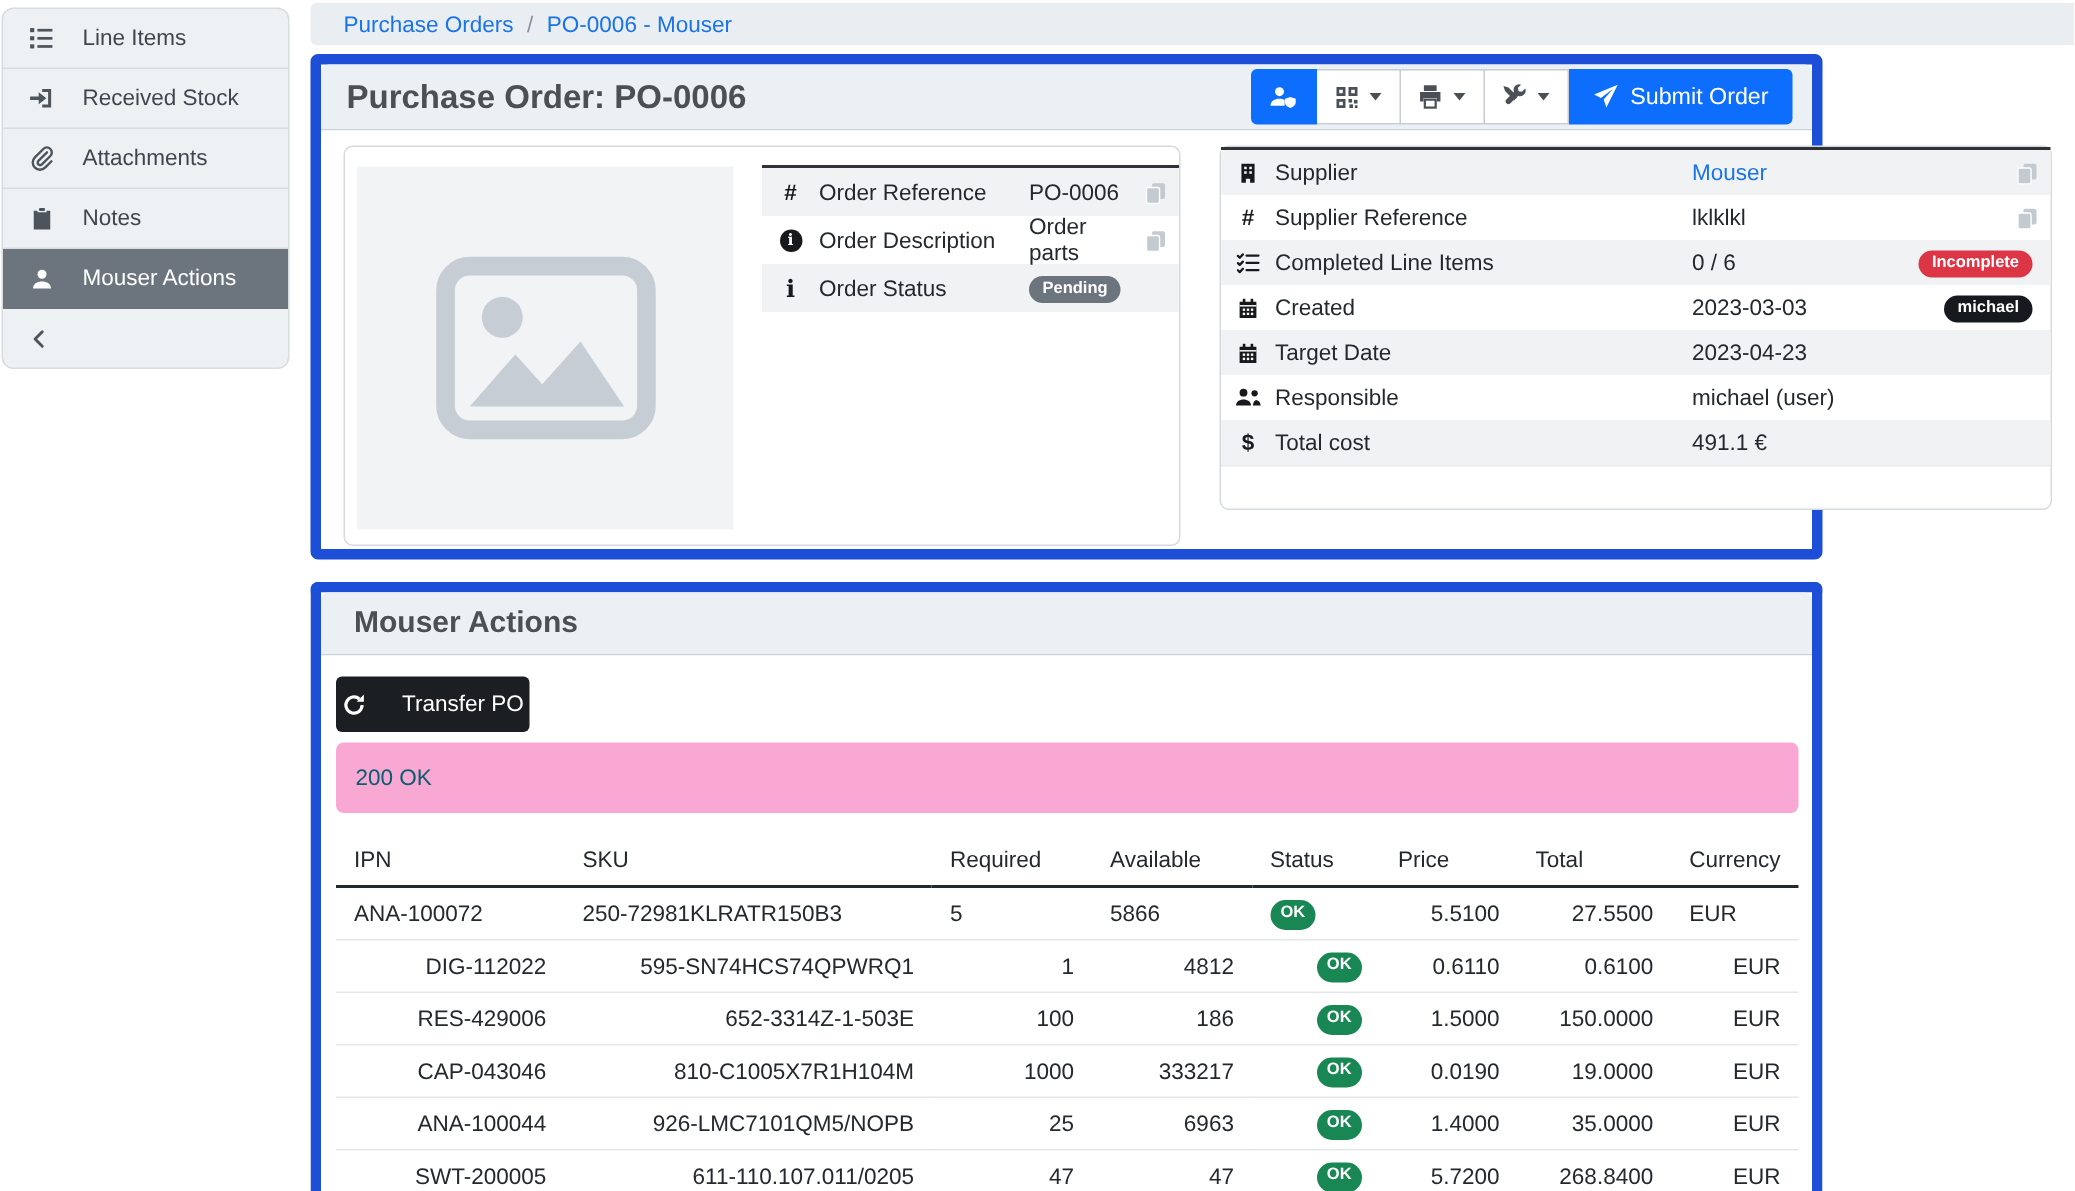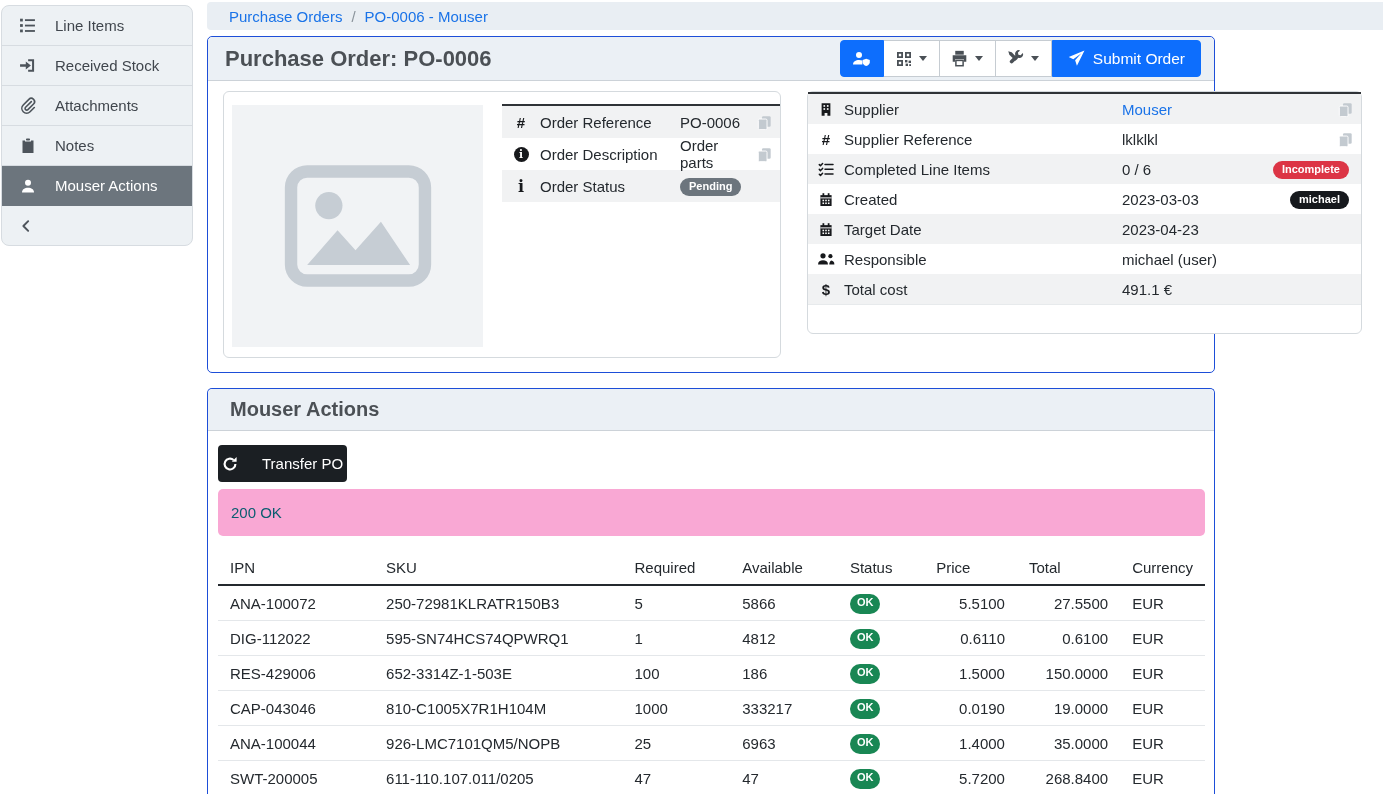--- a/index.html
+++ b/index.html
@@ -18,21 +18,21 @@
   .side-collapse { height:39px; display:flex; align-items:center; padding-left:17px; color:#4d545b; cursor:pointer; }
 
   
   .breadcrumb-bar { position:absolute; left:207px; top:2px; right:0; height:28px; background:#e9eef3;
                     border-radius:4px 0 0 4px; display:flex; align-items:center; padding-left:22px; font-size:15px; }
   .breadcrumb-bar a { color:#1a73e8; text-decoration:none; cursor:pointer; }
   .breadcrumb-bar .sep { color:#8a939b; margin:0 9px; }
 
   
   .panel { position:absolute; left:207px; width:1008px; background:#fff;
-           border:1px solid #1d4ed8; border-radius:5px; }
+           border:7px solid #1d4ed8; border-radius:5px; }
   .panel1 { top:36px; height:337px; }
   .panel2 { top:388px; height:412px; border-radius:5px 5px 0 0; border-bottom:none; }
   .panel-heading { height:44px; background:#ebf0f5; border-bottom:1px solid #ccd2d8; border-radius:5px 5px 0 0;
                    display:flex; align-items:center; justify-content:space-between; padding:0 13px 0 17px; }
   h1 { margin:0; font-size:22px; color:#4b5055; font-weight:700; }
   .panel-heading2 { height:42px; background:#ebf0f5; border-bottom:1px solid #ccd2d8; border-radius:5px 5px 0 0;
                     display:flex; align-items:center; padding-left:22px; }
   h2 { margin:0; font-size:20px; color:#4b5055; font-weight:700; }
 
   
@@ -84,21 +84,21 @@
 
   
   .panel2-body { padding:14px 9px 0 10px; }
   .btn-dark { display:inline-flex; align-items:center; gap:24px; background:#1b1f23; color:#fff; border:none;
               border-radius:4px; height:37px; padding:0 4px; font-size:15px; cursor:pointer; font-family:inherit; }
   .alert { margin-top:7px; background:#f9a8d4; color:#0b5d70; border-radius:5px; height:47px;
            display:flex; align-items:center; padding-left:13px; font-size:15px; }
   table.ptable { width:100%; border-collapse:collapse; margin-top:17px; font-size:15px; color:#24292e; }
   .ptable th { font-weight:400; text-align:left; padding:6px 12px 8px; border-bottom:2px solid #24292e; }
   .ptable td { padding:6px 12px; }
-  .ptable tbody tr + tr td { border-top:1px solid #e4e7ea; }
+  .ptable tbody tr + tr td { border-top:1px solid #e4e7ea;text-align:right; }
   .ptable tfoot td { border-top:2px solid #24292e; border-bottom:1px solid #e4e7ea; padding:8px 12px; }
   .num { text-align:right; }
   svg { display:block; }
 </style>
 </head>
 <body>
 
 <div class="app">
 
   <aside class="sidebar">

